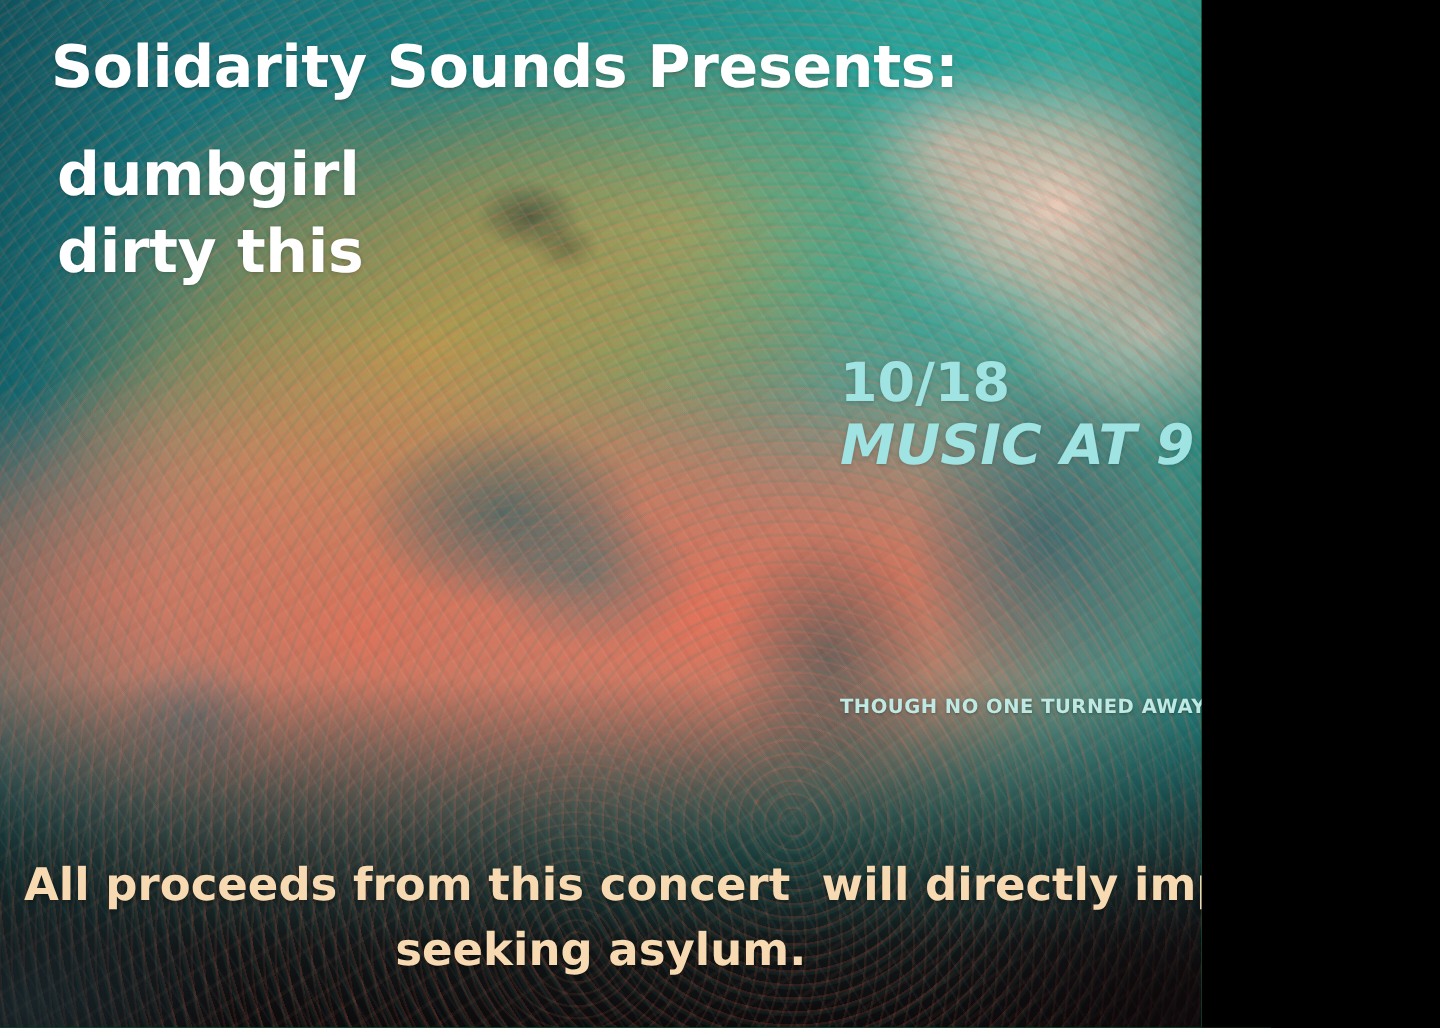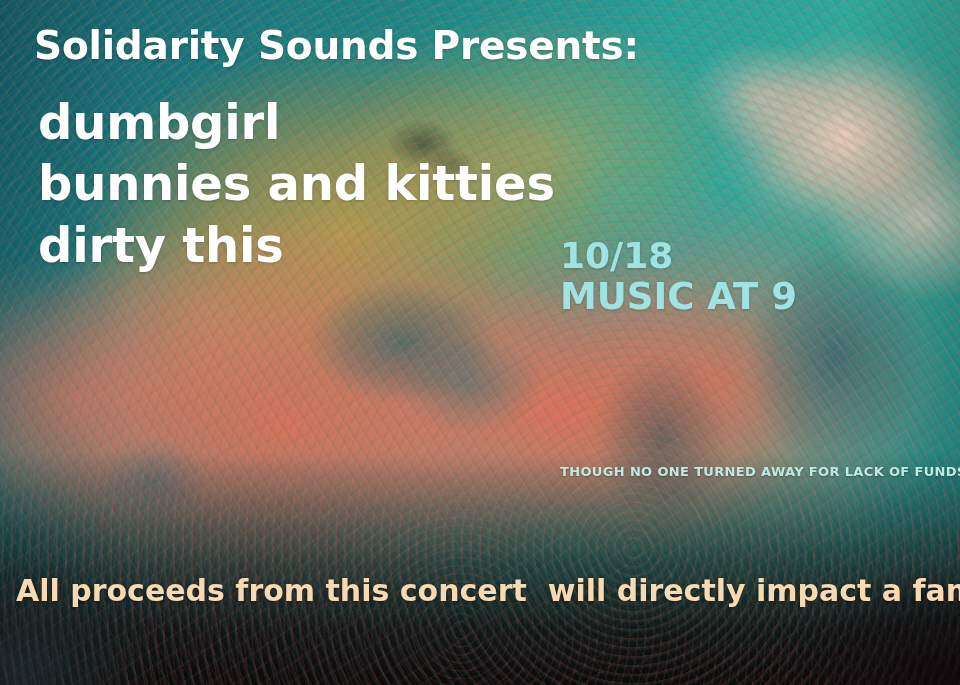--- a/index.html
+++ b/index.html
@@ -3,21 +3,21 @@
 <meta charset="utf-8">
 <title>Concert Poster</title>
 <style>
   html, body {
     margin: 0;
     padding: 0;
     background: #000;
   }
   #poster {
     position: relative;
-    width: 960px;
+    width: 801px;
     height: 685px;
     overflow: hidden;
     font-family: "DejaVu Sans", sans-serif;
     background: #15803d;
     isolation: isolate;
   }
 
   
   .bg-layer {
     position: absolute;
@@ -210,21 +210,21 @@
 
   #lineup {
     position: absolute;
     left: 38px;
     top: 92px;
     display: flex;
     flex-direction: column;
     gap: 0px;
   }
   .lineup-item {
-    font-size: 48px;
+    font-size: 40px;
     font-weight: 700;
     color: #ffffff;
     line-height: 1.28;
     letter-spacing: -0.2px;
     white-space: pre;
     text-shadow: 0 1px 3px rgba(0,0,0,0.20);
   }
 
   #details {
     position: absolute;
@@ -234,21 +234,21 @@
   }
   .detail-line {
     color: #9fe3e3;
     font-weight: 700;
     line-height: 1.12;
     white-space: pre;
     text-shadow: 0 1px 3px rgba(0,0,0,0.20);
   }
   .detail-date  { font-size: 36px; }
   .detail-doors { font-size: 37px; }
-  .detail-music { font-size: 37px; }
+  .detail-music { font-size: 37px; font-style: italic; }
   .detail-price { font-size: 37px; }
 
   #fineprint {
     position: absolute;
     left: 560px;
     top: 464px;
     width: 390px;
     text-align: center;
     color: #bfeae4;
     font-size: 13px;
@@ -290,29 +290,29 @@
   <div class="bg-layer" id="bg-strokes"></div>
   <div class="bg-layer" id="bg-speckle"></div>
   <div class="bg-layer" id="bg-vignette"></div>
 
   <div class="content">
 
     <div class="txt" id="presents-line">Solidarity Sounds Presents:</div>
 
     <div id="lineup">
       <div class="lineup-item">dumbgirl</div>
-      <div class="lineup-item">bunnies and kitties</div>
       <div class="lineup-item">dirty this</div>
     </div>
 
     <div id="details">
       <div class="detail-line detail-date">10/18</div>
       <div class="detail-line detail-music">MUSIC AT 9</div>
     </div>
 
     <div id="fineprint">THOUGH NO ONE TURNED AWAY FOR LACK OF FUNDS</div>
 
     <div id="proceeds">
       <div class="proceeds-line">All proceeds from this concert  will directly impact a family</div>
+      <div class="proceeds-line">seeking asylum.</div>
     </div>
 
   </div>
 </div>
 
 </body></html>

